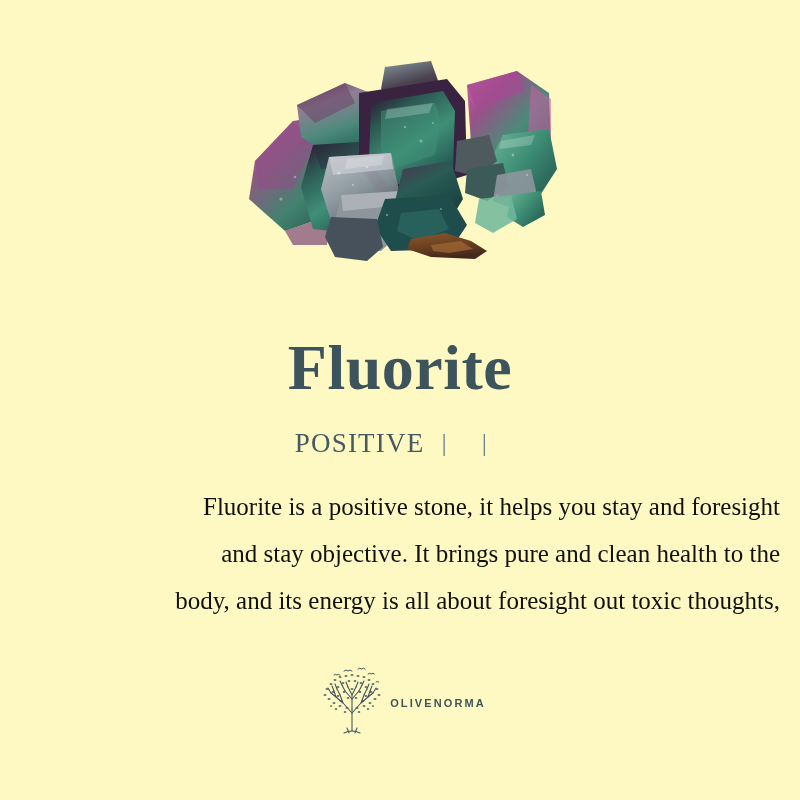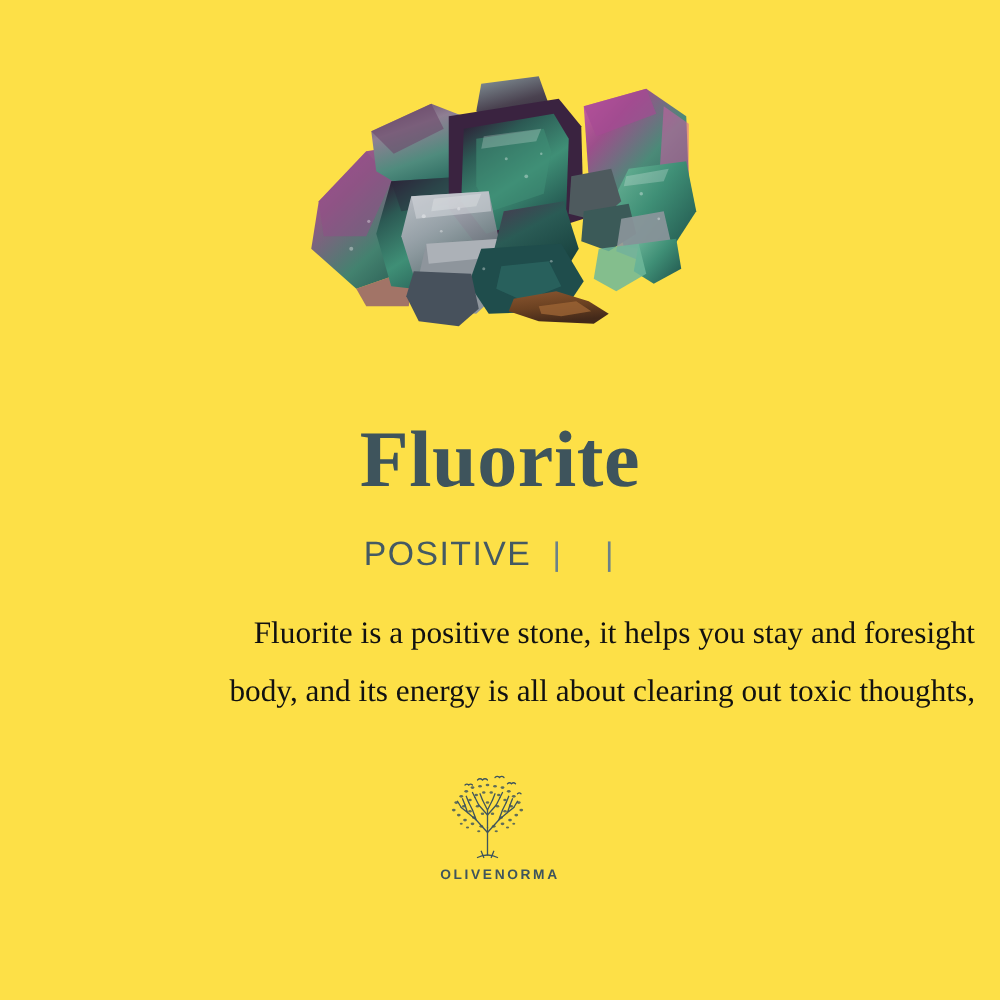--- a/index.html
+++ b/index.html
@@ -11,21 +11,21 @@
     width: 800px;
     height: 800px;
     background: #ffffff;
     font-family: "Liberation Sans", sans-serif;
     overflow: hidden;
   }
   .card {
     position: relative;
     width: 800px;
     height: 800px;
-    background: #fde047;
+    background: #fef9c3;
     display: flex;
     flex-direction: column;
     align-items: center;
   }
 
   
   .crystal-figure {
     position: relative;
     width: 800px;
     height: 312px;
@@ -49,21 +49,21 @@
     text-align: center;
   }
 
   
   .keywords {
     margin-top: 30px;
     display: flex;
     align-items: flex-end;
     justify-content: center;
     color: #445a63;
-    font-family: Liberation Sans, sans-serif;
+    font-family: Liberation Serif, serif;
     font-size: 27px;
     font-weight: 300;
     letter-spacing: 1.2px;
     line-height: 1;
   }
   .keywords .kw { white-space: nowrap; }
   .keywords .sep {
     color: #6b818a;
     margin: 0 17px;
     font-weight: 300;
@@ -80,22 +80,22 @@
     font-size: 25px;
     color: #111111;
     line-height: 47px;
   }
   .description .line { display: block; white-space: nowrap; }
 
   
   .brand {
     margin-top: 16px;
     display: flex;
-    flex-direction: column;
-    align-items: flex-start;
+    flex-direction: row;
+    align-items: center;
   }
   .brand-mark { display: block; }
   .brand-name {
     margin-top: 3px;
     font-family: "Liberation Sans", sans-serif;
     font-size: 11px;
     font-weight: 700;
     letter-spacing: 2.1px;
     color: #3e545c;
     line-height: 1;
@@ -229,21 +229,22 @@
   <h1 class="title">Fluorite</h1>
 
   <div class="keywords">
     <span class="kw">POSITIVE</span>
     <span class="sep">|</span>
     <span class="sep">|</span>
   </div>
 
   <p class="description">
     <span class="line">Fluorite is a positive stone, it helps you stay and foresight</span>
-    <span class="line">body, and its energy is all about clearing out toxic thoughts,</span>
+    <span class="line">and stay objective. It brings pure and clean health to the</span>
+    <span class="line">body, and its energy is all about foresight out toxic thoughts,</span>
   </p>
 
   <div class="brand">
     <svg class="brand-mark" width="76" height="74" viewBox="0 0 76 74" role="img" aria-label="Olive tree logo">
       <g stroke="#3e545c" stroke-width="1.05" fill="none" stroke-linecap="round">
 
         <path d="M38 66 L38 44"></path>
         <path d="M38 66 C34 66 32 67 30 68 M38 66 C42 66 44 67 46 68"></path>
         <path d="M35 68 L33 63 M41 68 L43 63"></path>
 

